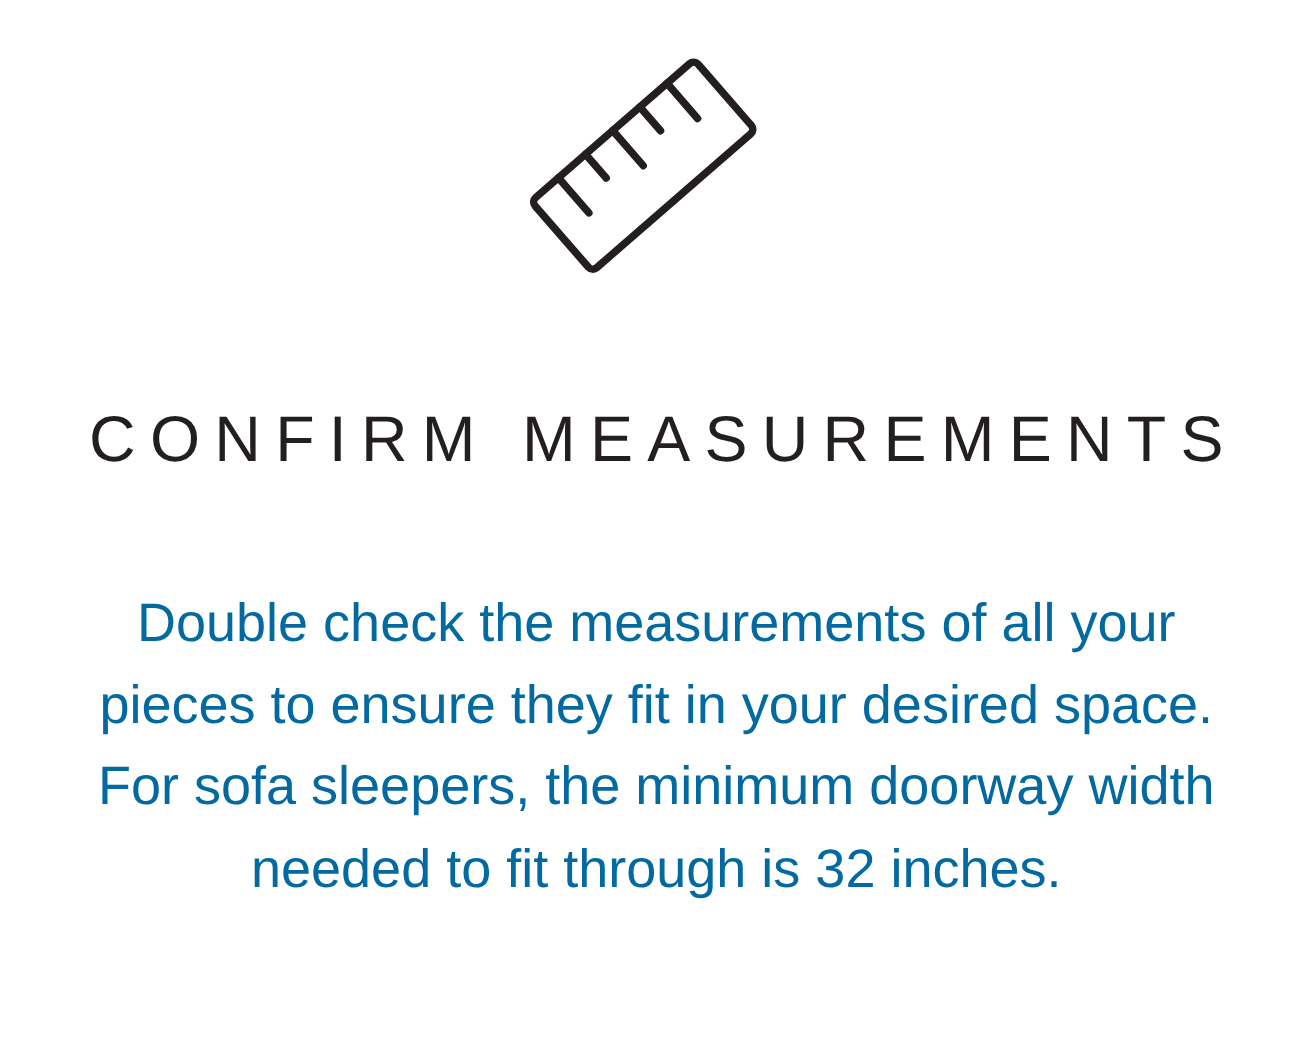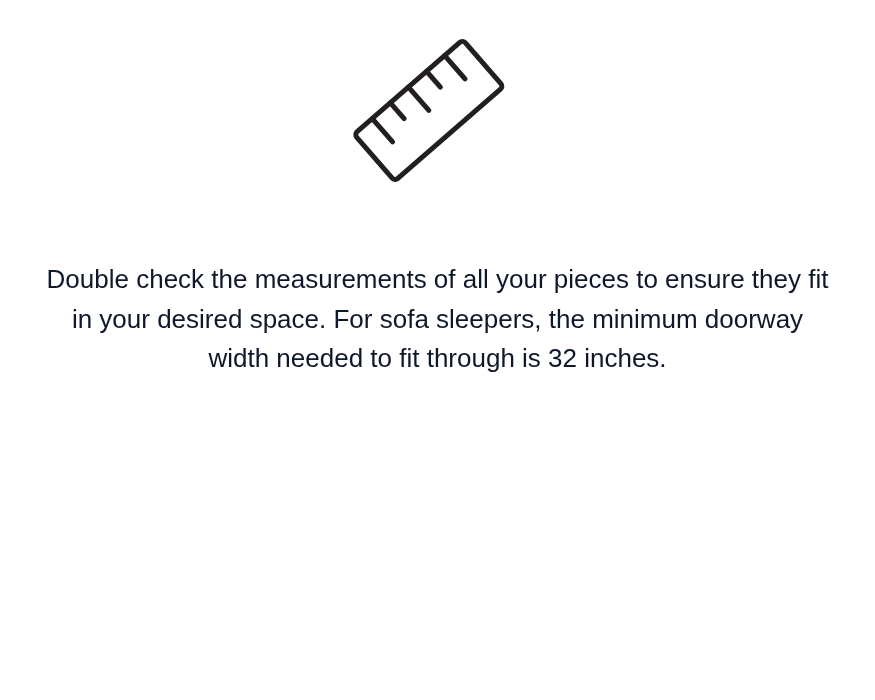--- a/index.html
+++ b/index.html
@@ -39,40 +39,41 @@
     font-weight: 400;
     color: #231f20;
     text-align: center;
     white-space: nowrap;
     text-indent: 9.5px;
   }
   .body-copy {
     margin-top: 44px;
     width: 790px;
     text-align: center;
-    font-size: 26px;
+    font-size: 36px;
     line-height: 1.52;
     font-weight: 400;
-    color: #0f172a;
+    color: #0369a1;
   }
 </style>
 </head>
 <body>
 
 <div class="page">
 
   <div class="icon-wrap">
     <svg width="240" height="185" viewBox="0 0 240 185" aria-hidden="true">
       <g transform="rotate(-41 120 92)" fill="none" stroke="#231f20" stroke-width="5" stroke-linejoin="round" stroke-linecap="round">
         <rect x="48" y="47" width="144" height="62" rx="4" ry="4"></rect>
         <line x1="72" y1="47" x2="72" y2="78"></line>
         <line x1="96" y1="47" x2="96" y2="68"></line>
         <line x1="120" y1="47" x2="120" y2="78"></line>
         <line x1="144" y1="47" x2="144" y2="68"></line>
         <line x1="168" y1="47" x2="168" y2="78"></line>
       </g>
     </svg>
   </div>
 
+  <h1 class="headline">CONFIRM MEASUREMENTS</h1>
 
   <p class="body-copy">Double check the measurements of all your pieces to ensure they fit in your desired space. For sofa sleepers, the minimum doorway width needed to fit through is 32 inches.</p>
 
 </div>
 
 </body></html>

